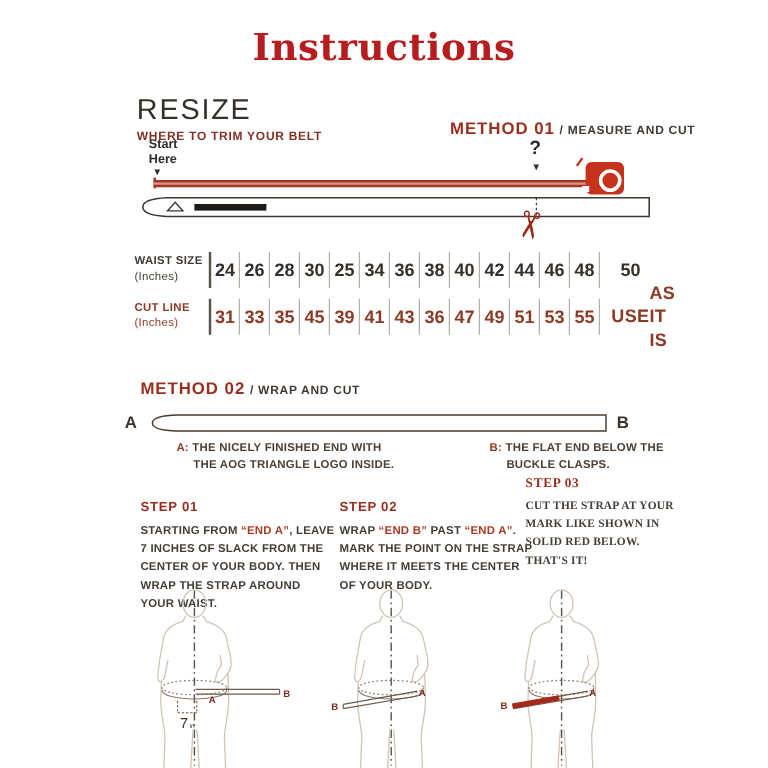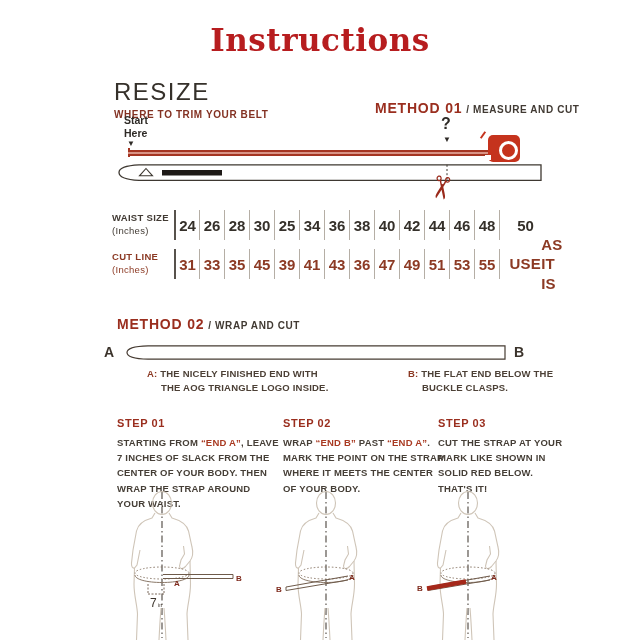--- a/index.html
+++ b/index.html
@@ -188,21 +188,21 @@
 </div>
 
 <div class="abs" style="left:117px;top:417px;width:162px;">
   <div class="step-title">STEP 01</div>
   <div class="step-body"><span>STARTING FROM </span><span class="red">“END A”</span><span>, LEAVE 7 INCHES OF SLACK FROM THE CENTER OF YOUR BODY. THEN WRAP THE STRAP AROUND YOUR WAIST.</span><span class="red"></span><span></span></div>
 </div>
 <div class="abs" style="left:283px;top:417px;width:162px;">
   <div class="step-title">STEP 02</div>
   <div class="step-body"><span>WRAP </span><span class="red">“END B”</span><span> PAST </span><span class="red">“END A”</span><span>. MARK THE POINT ON THE STRAP WHERE IT MEETS THE CENTER OF YOUR BODY.</span></div>
 </div>
-<div class="abs" style="left:438px;top:417px;width:125px;">
+<div class="abs" style="left:438px;top:397px;width:125px;font-family:Liberation Serif, serif;">
   <div class="step-title">STEP 03</div>
   <div class="step-body"><span>CUT THE STRAP AT YOUR MARK LIKE SHOWN IN SOLID RED BELOW. THAT'S IT!</span><span class="red"></span><span></span><span class="red"></span><span></span></div>
 </div>
 
 <svg class="abs" style="left:104px;top:490px;" width="150" height="150" viewBox="0 0 150 150">
   <line class="centerline" x1="58" y1="2" x2="58" y2="148"></line>
   <g>
     <ellipse class="person" cx="58" cy="13" rx="9.5" ry="11.5"></ellipse>
     <path class="person" d="M 51,23 L 48,28 C 39,30.5 34,34 32.5,41 L 29,60 L 27.5,73 C 27.2,76.5 28.5,78.5 30.5,78 L 33,75 L 36,60"></path>
     <path class="person" d="M 65,23 L 68,28 C 77,30.5 82.5,34 84.5,41 L 88,57 C 89.5,63 89,67 86,71 L 81.5,76.5 C 78.5,79.5 75.5,79 75.5,76 L 77,70 L 80.5,64 L 79.5,56"></path>

